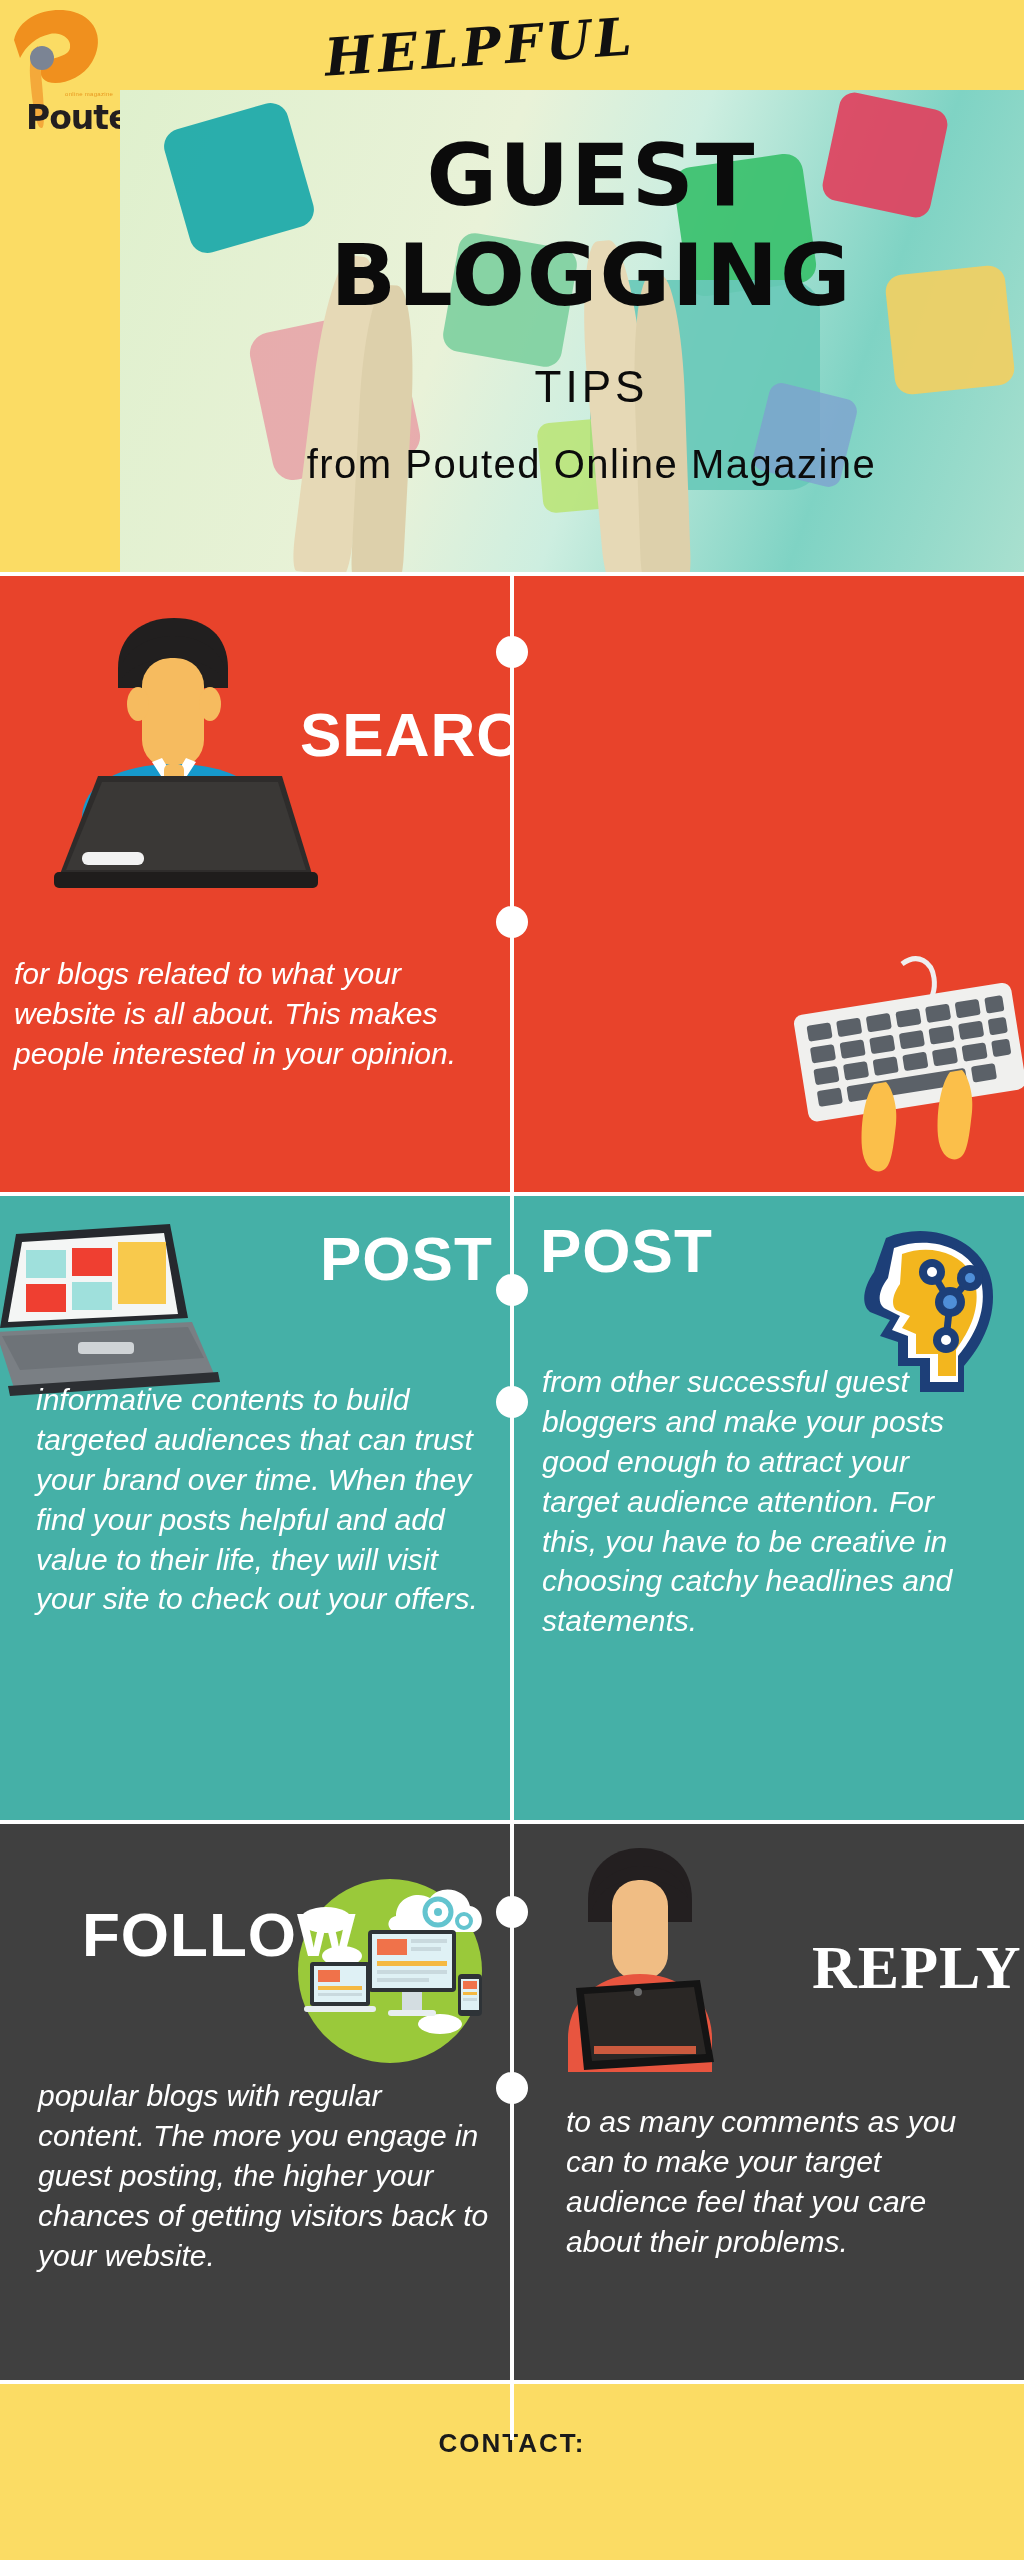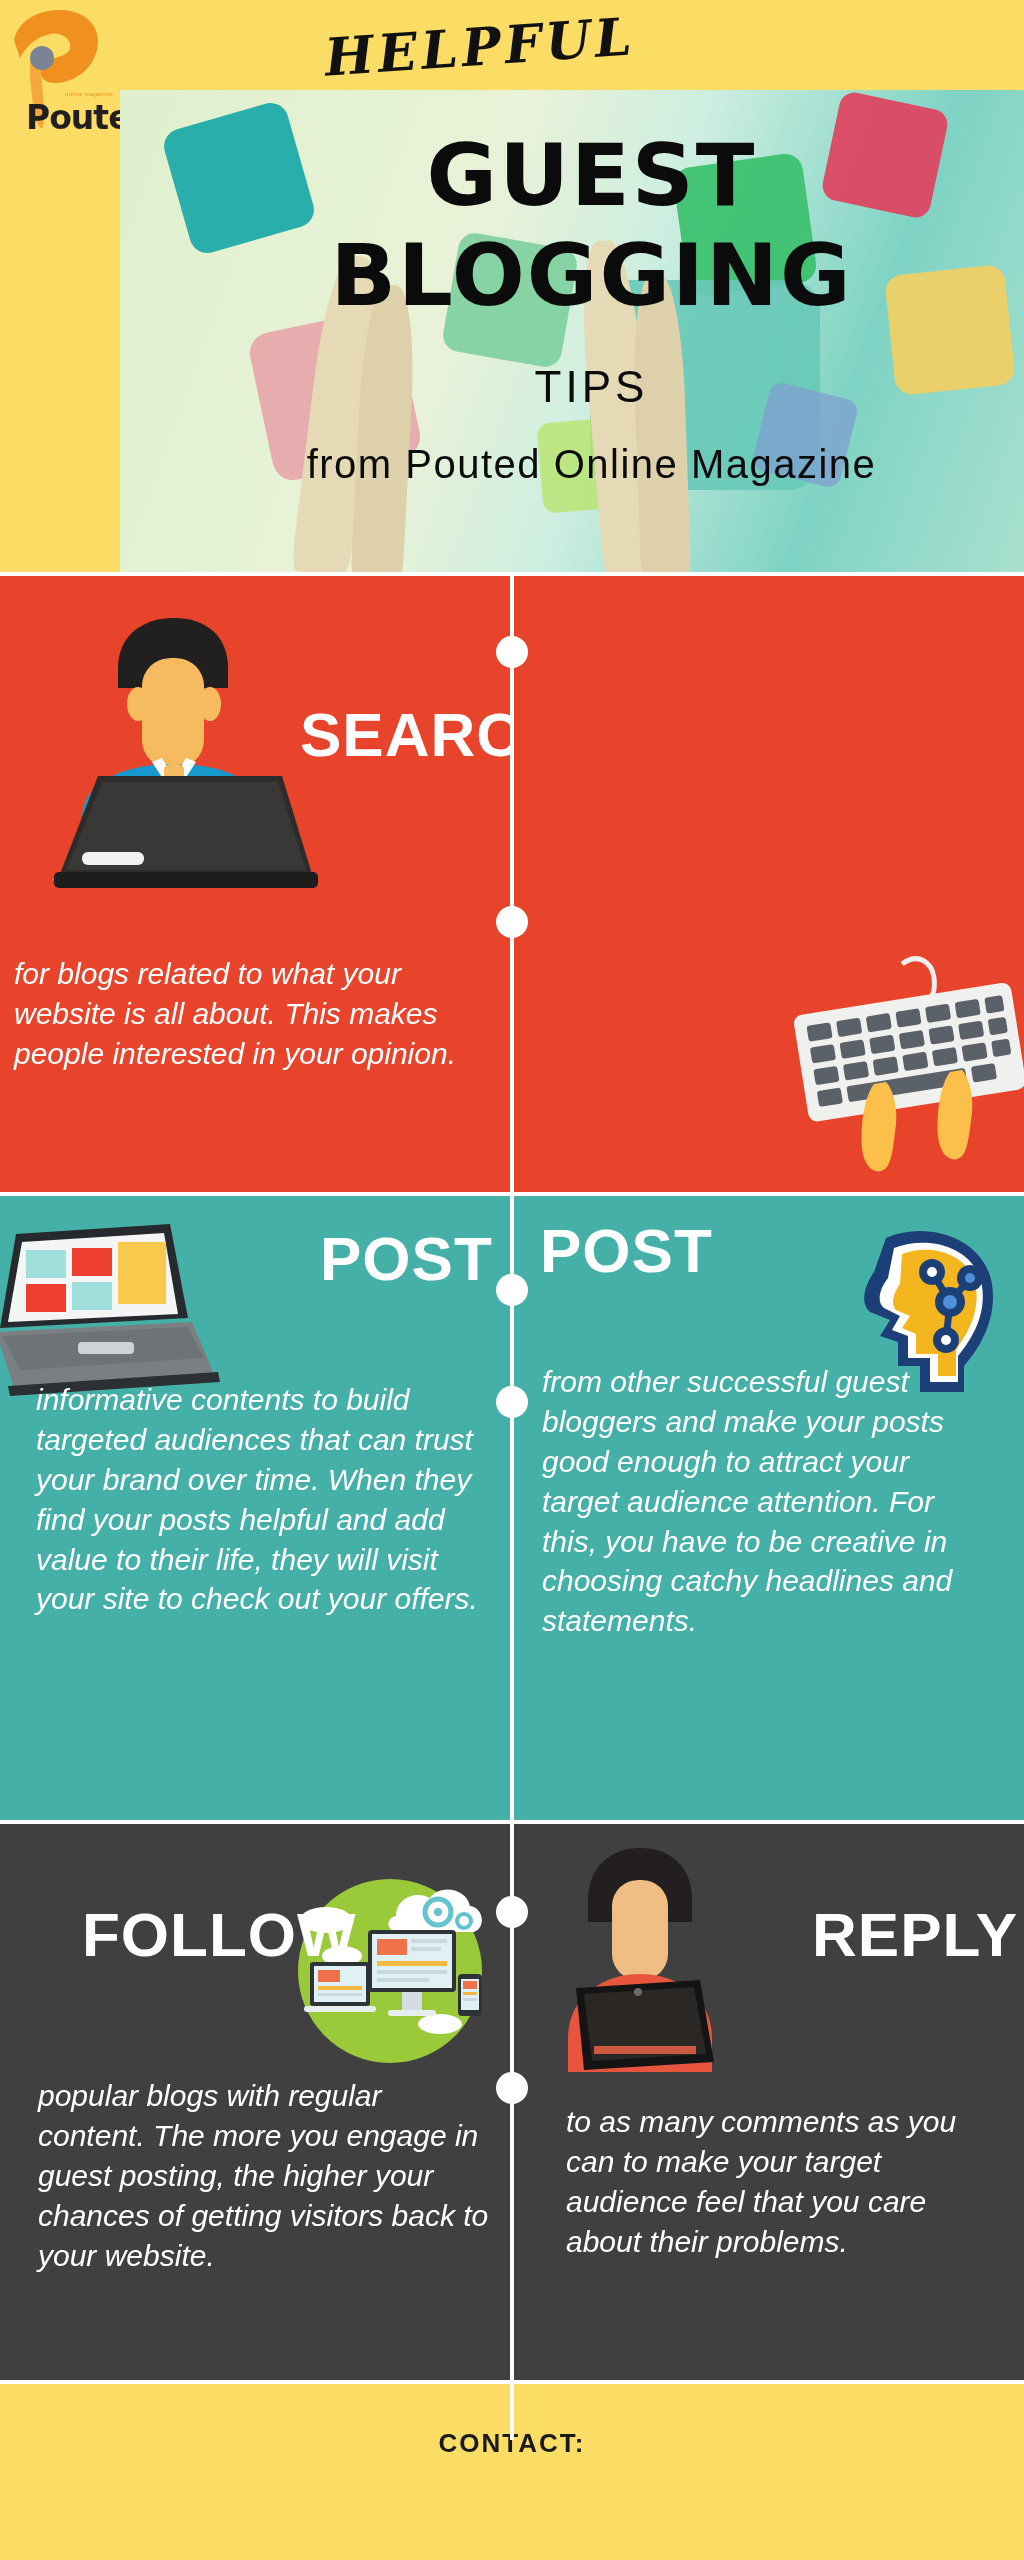--- a/index.html
+++ b/index.html
@@ -400,21 +400,21 @@
         <path d="M38 60 C38 26 62 8 90 8 C120 8 142 26 142 60 L142 82 L38 82 Z" fill="#231f20"></path>
         <rect x="62" y="40" width="56" height="100" rx="26" fill="#f0bd84"></rect>
         <path d="M42 56 C52 36 72 26 92 26 C116 26 134 38 138 58 C128 46 112 40 92 40 C72 40 52 44 42 70 Z" fill="#231f20"></path>
         <path d="M18 198 C18 158 52 134 90 134 C128 134 162 158 162 198 L162 232 L18 232 Z" fill="#e8553f"></path>
         <path d="M26 148 L150 140 L164 222 L34 230 Z" fill="#141414"></path>
         <path d="M34 154 L144 147 L156 214 L42 221 Z" fill="#2a2725"></path>
         <circle cx="88" cy="152" r="4" fill="#6a6a6a"></circle>
         <rect x="44" y="206" width="102" height="8" fill="#cb5a3e"></rect>
       </svg>
 
-      <div class="heading" style="left:300px;top:80px;">REPLY</div>
+      <div class="heading" style="left:300px;top:112px;font-family:Liberation Serif, serif;">REPLY</div>
 
       <div class="body-text" style="left:54px;top:278px;width:430px;">to as many comments as you can to make your target audience feel that you care about their problems.</div>
     </div>
   </div>
 
   <div class="footer">
     <div class="fdiv"></div>
     <div class="contact-line">CONTACT:</div>
   </div>
 

